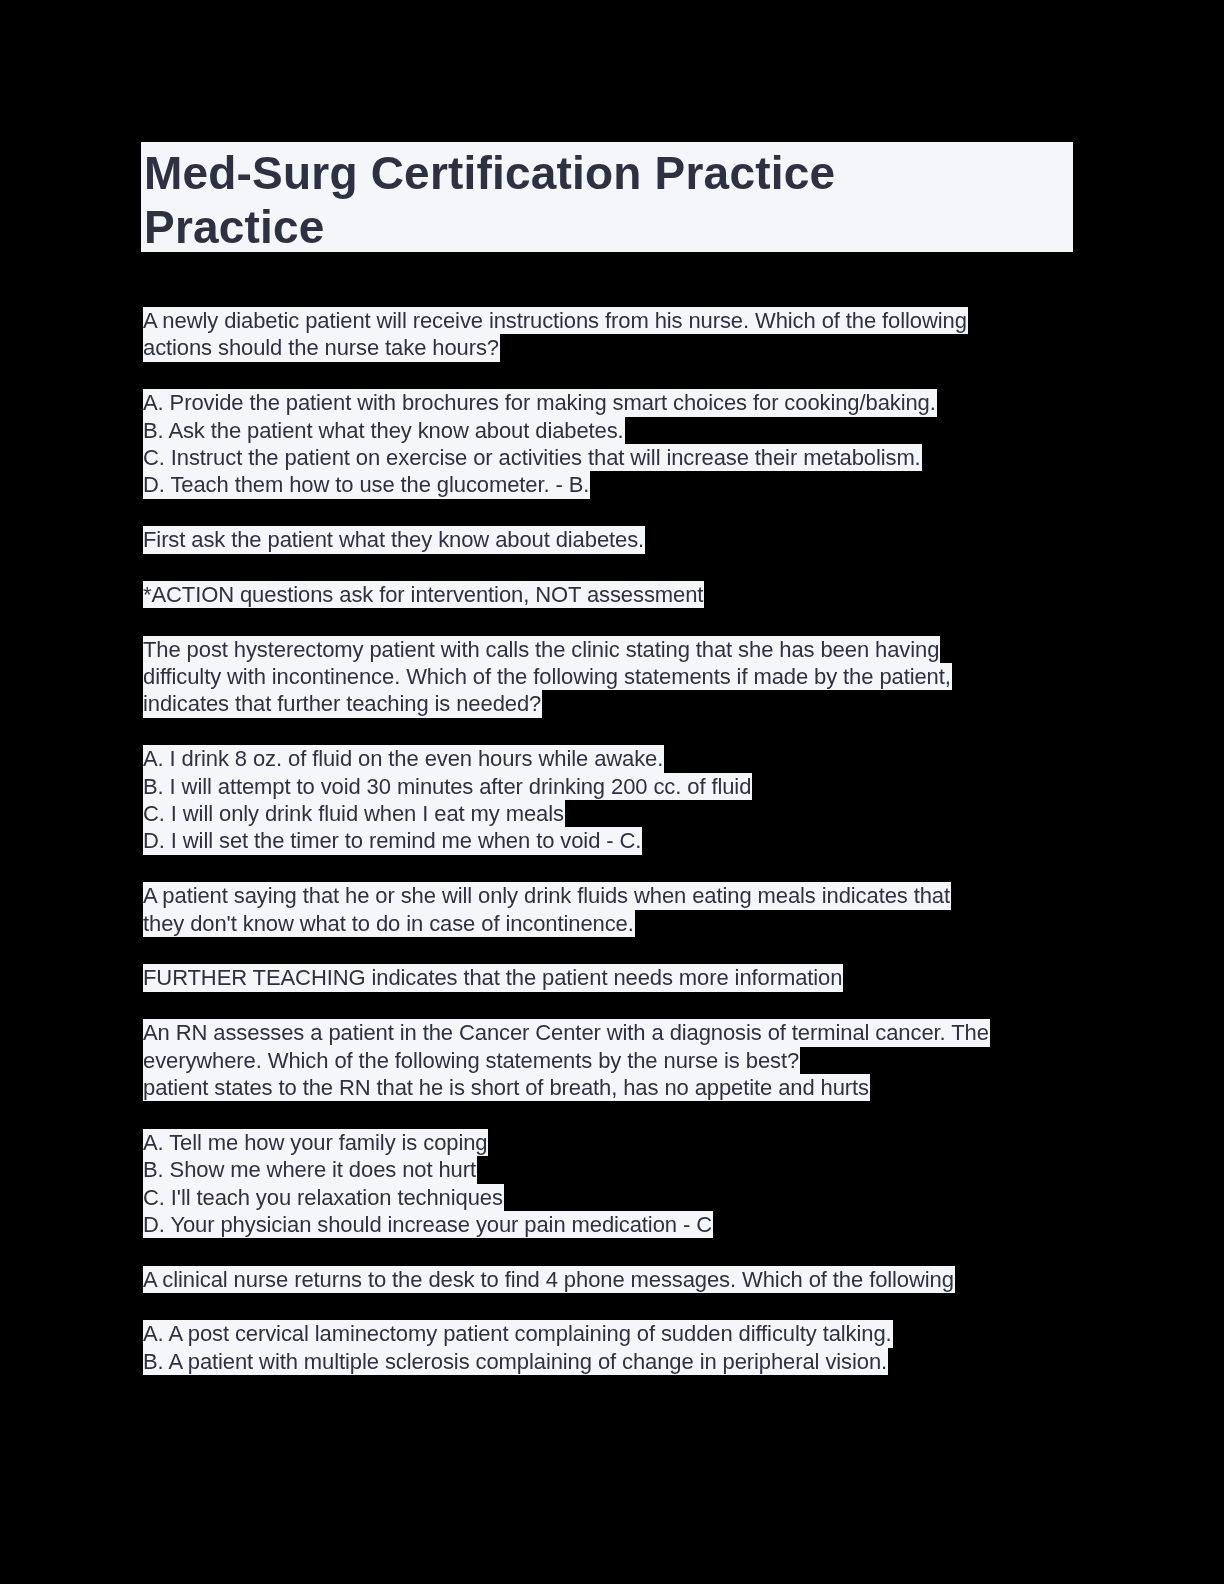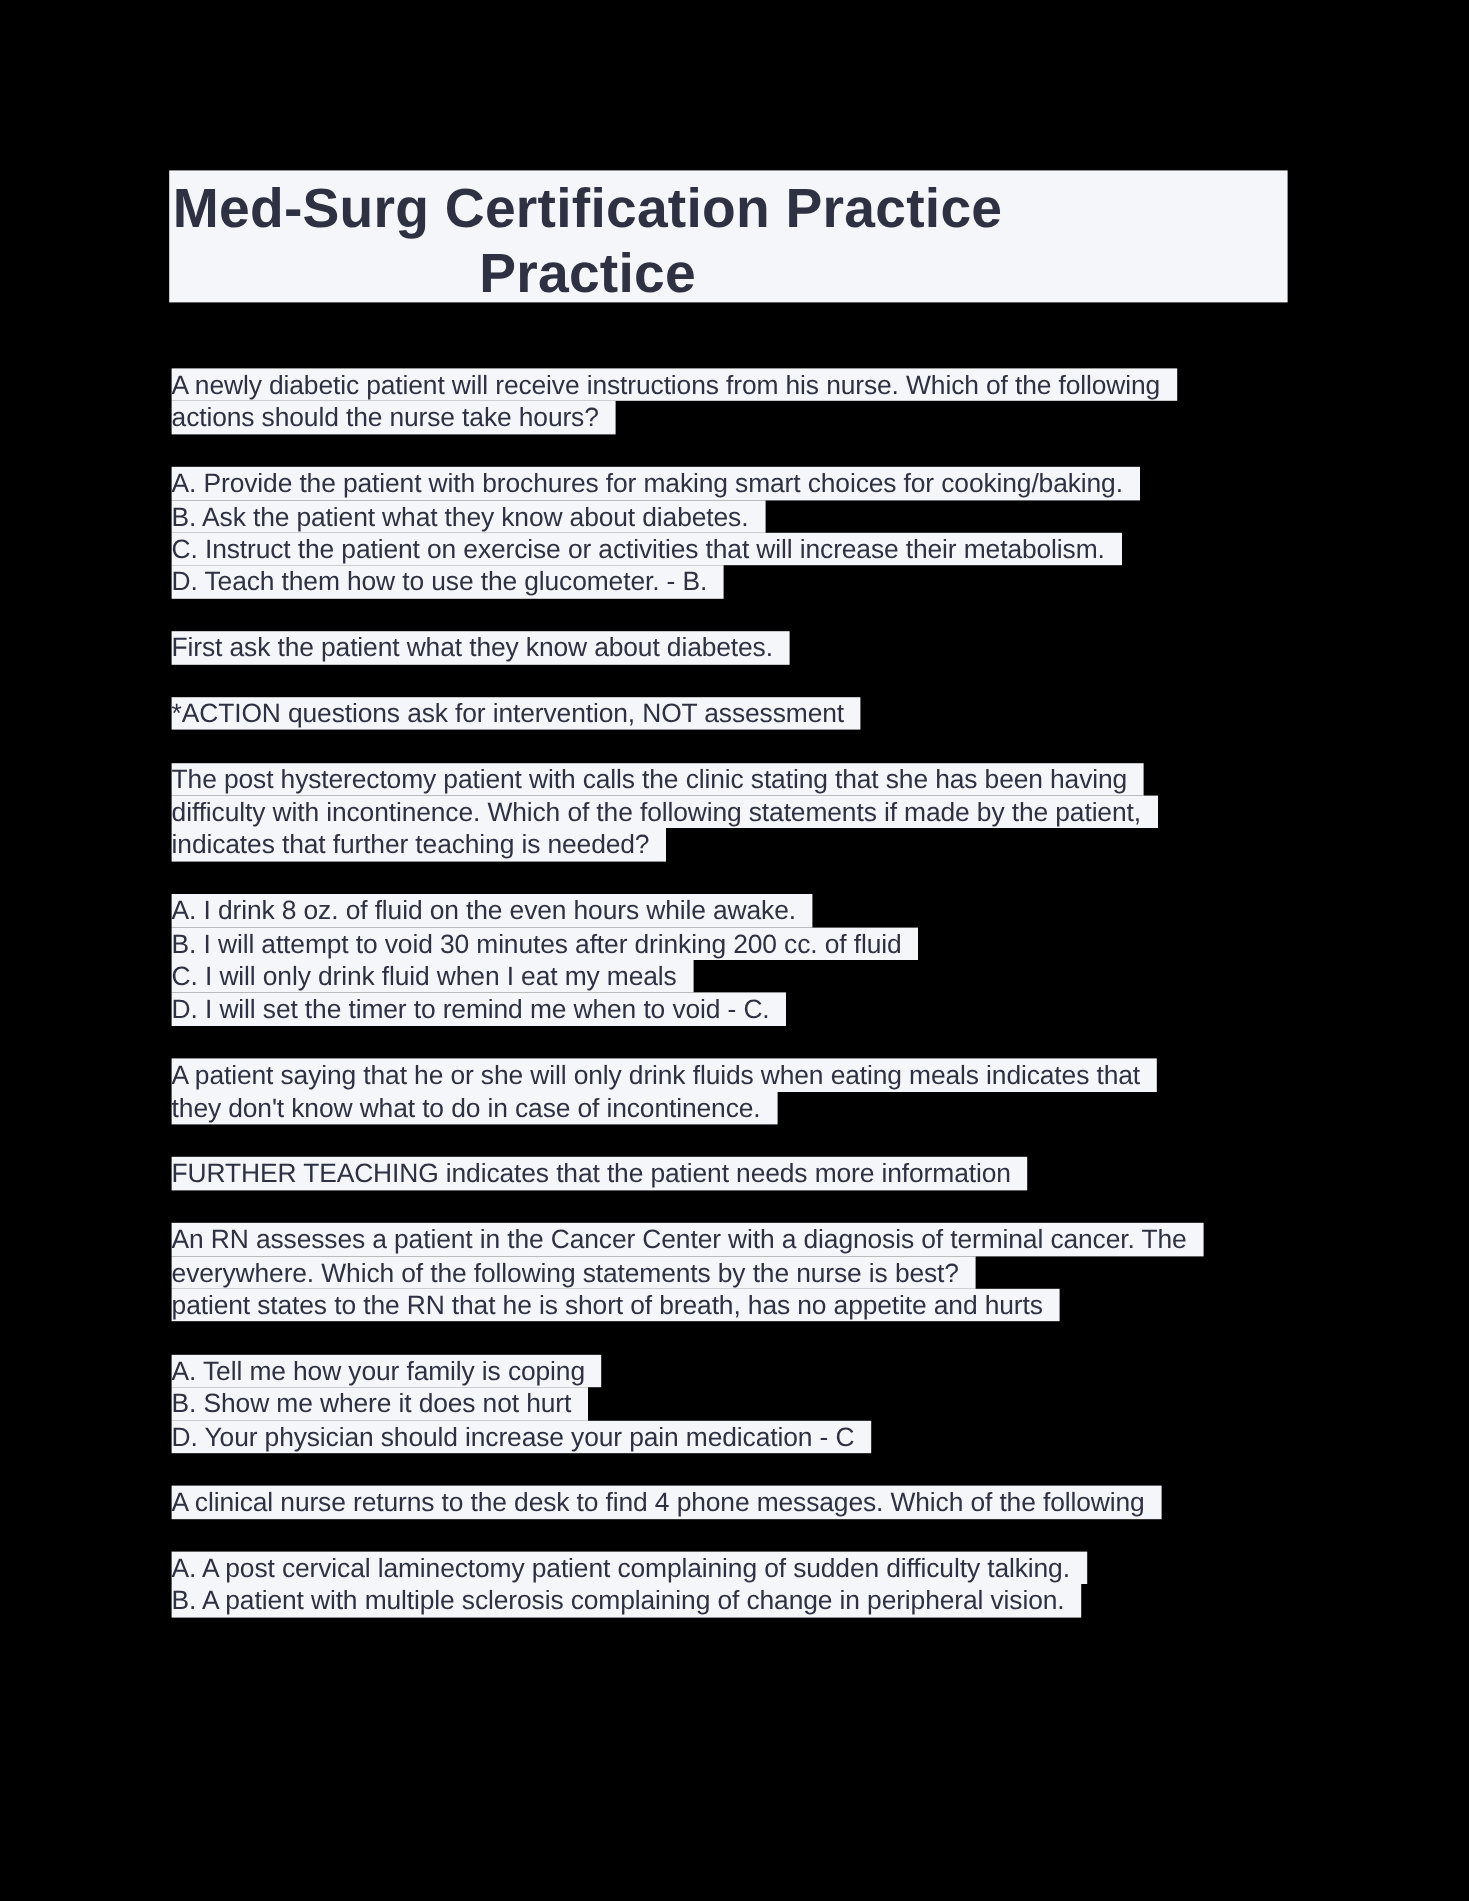--- a/index.html
+++ b/index.html
@@ -34,21 +34,20 @@
     position: absolute;
     left: 3px;
     top: 4px;
     margin: 0;
     font-family: "Liberation Sans", sans-serif;
     font-weight: bold;
     font-size: 46px;
     line-height: 54px;
     color: #2d3142;
     letter-spacing: 0.2px;
-    text-align: center;
   }
   .content {
     position: absolute;
     left: 143px;
     top: 307px;
     width: 940px;
   }
   .para {
     margin: 0 0 27.4px 0;
   }
@@ -57,21 +56,21 @@
     height: 27.4px;
   }
   .hl {
     display: inline-block;
     background: #f5f6fa;
     color: #2d3142;
     font-size: 22px;
     line-height: 27.4px;
     height: 27.4px;
     white-space: pre;
-    padding-right: 14px;
+    padding-right: 1px;
     letter-spacing: -0.1px;
   }
 </style>
 </head>
 <body>
 
 <div class="page">
 
   <div class="title-box">
     <h1 class="title">
@@ -119,20 +118,21 @@
     </div>
 
     <div class="para">
       <span class="line"><span class="hl">An RN assesses a patient in the Cancer Center with a diagnosis of terminal cancer. The</span></span>
       <span class="line"><span class="hl">everywhere. Which of the following statements by the nurse is best?</span></span>
       <span class="line"><span class="hl">patient states to the RN that he is short of breath, has no appetite and hurts</span></span>
     </div>
     <div class="para">
       <span class="line"><span class="hl">A. Tell me how your family is coping</span></span>
       <span class="line"><span class="hl">B. Show me where it does not hurt</span></span>
+      <span class="line"><span class="hl">C. I'll teach you relaxation techniques</span></span>
       <span class="line"><span class="hl">D. Your physician should increase your pain medication - C</span></span>
     </div>
 
     <div class="para">
       <span class="line"><span class="hl">A clinical nurse returns to the desk to find 4 phone messages. Which of the following</span></span>
     </div>
     <div class="para">
       <span class="line"><span class="hl">A. A post cervical laminectomy patient complaining of sudden difficulty talking.</span></span>
       <span class="line"><span class="hl">B. A patient with multiple sclerosis complaining of change in peripheral vision.</span></span>
     </div>

